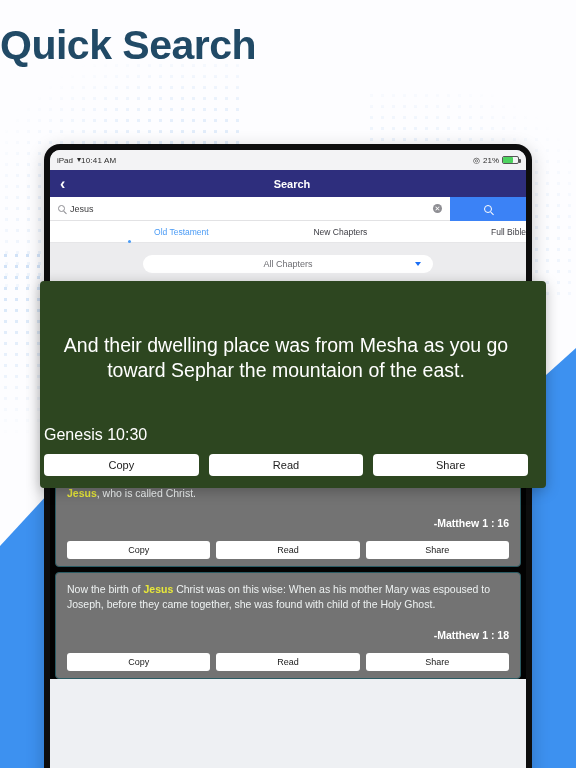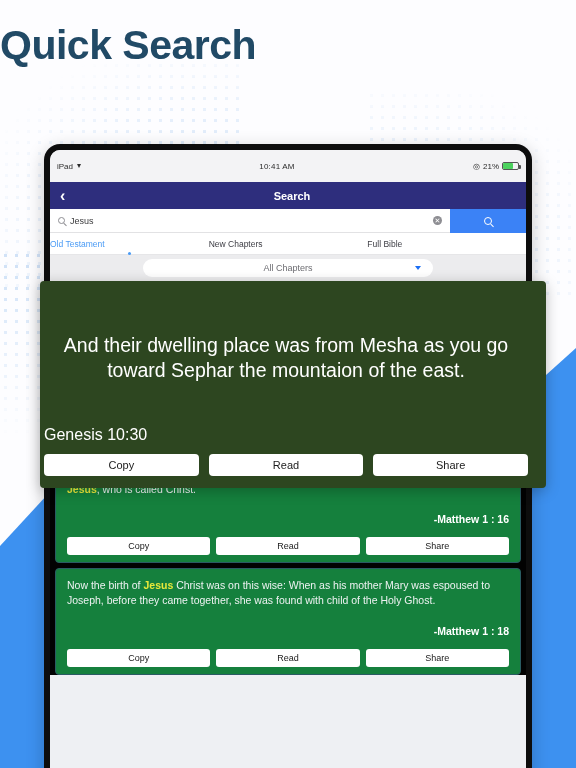--- a/index.html
+++ b/index.html
@@ -77,27 +77,27 @@
   .screen {
     width: 100%; height: 100%;
     background: #eef0f3;
     border-radius: 10px 10px 0 0;
     overflow: hidden;
     position: relative;
   }
 
   
   .statusbar {
-    height: 32px; background: #f3f3f5;
+    height: 20px; background: #f3f3f5;
     display: flex; align-items: center;
     padding: 0 7px;
     font-size: 8px; color: #2b2b2b;
   }
   .sb-left { display: flex; align-items: center; gap: 4px; }
-  .sb-center { flex: 1; text-align: center; letter-spacing: .2px; }
+  .sb-center { flex: 1; letter-spacing: .2px; }
   .sb-right { display: flex; align-items: center; gap: 3px; }
   .wifi-glyph { font-size: 8px; line-height: 1; }
   .batt {
     width: 17px; height: 8px; border: 1px solid #555;
     border-radius: 2px; position: relative; display: inline-block;
   }
   .batt::after {
     content: ""; position: absolute; right: -3px; top: 2px;
     width: 2px; height: 4px; background: #555; border-radius: 0 1px 1px 0;
   }
@@ -153,54 +153,54 @@
     content: ""; position: absolute; right: -3px; bottom: -2px;
     width: 4px; height: 1.4px; background: #fff; transform: rotate(45deg);
   }
 
   
   .tabrow {
     display: flex; background: #fff; height: 22px;
     align-items: center; border-bottom: 1px solid #e6e6e8;
   }
   .tab {
-    flex: 1; text-align: left; font-size: 8.5px;
+    flex: 1; text-align: right; font-size: 8.5px;
     color: #3c3c43; cursor: pointer; position: relative;
   }
   .tab.active { color: #4a9bf5; }
   .tab.active::after {
     content: ""; position: absolute; left: 50%; bottom: -6px;
     width: 3px; height: 3px; margin-left: -1.5px;
     background: #4a9bf5; border-radius: 50%;
   }
 
   
   .chapterrow {
-    background: #ececee; padding: 4px 0;
+    background: #ececee; padding: 12px 0;
     display: flex; justify-content: center;
   }
   .chapter-select {
     width: 290px; height: 18px; background: #fff;
     border-radius: 9px;
     display: flex; align-items: center; justify-content: center;
     position: relative; font-size: 9px; color: #6d6d72;
     cursor: pointer;
   }
   .caret {
     position: absolute; right: 12px;
     width: 0; height: 0;
     border-left: 3.5px solid transparent;
     border-right: 3.5px solid transparent;
     border-top: 4.5px solid #1a6ef5;
   }
 
   
   .results { background: #020202; padding: 3px 5px 0 5px; }
   .vcard {
-    background: #15803d; border: 1px solid #2a5b63;
+    background: #737373; border: 1px solid #2a5b63;
     border-radius: 4px; margin-bottom: 5px;
     padding: 9px 11px 7px 11px;
     display: flex; flex-direction: column;
   }
   .vtext {
     color: #eef2f2; font-size: 10.5px; line-height: 1.45;
   }
   .vtext .hl { color: #e8e83a; font-weight: bold; }
   .vref {
     color: #ffffff; font-size: 10.5px; font-weight: bold;

